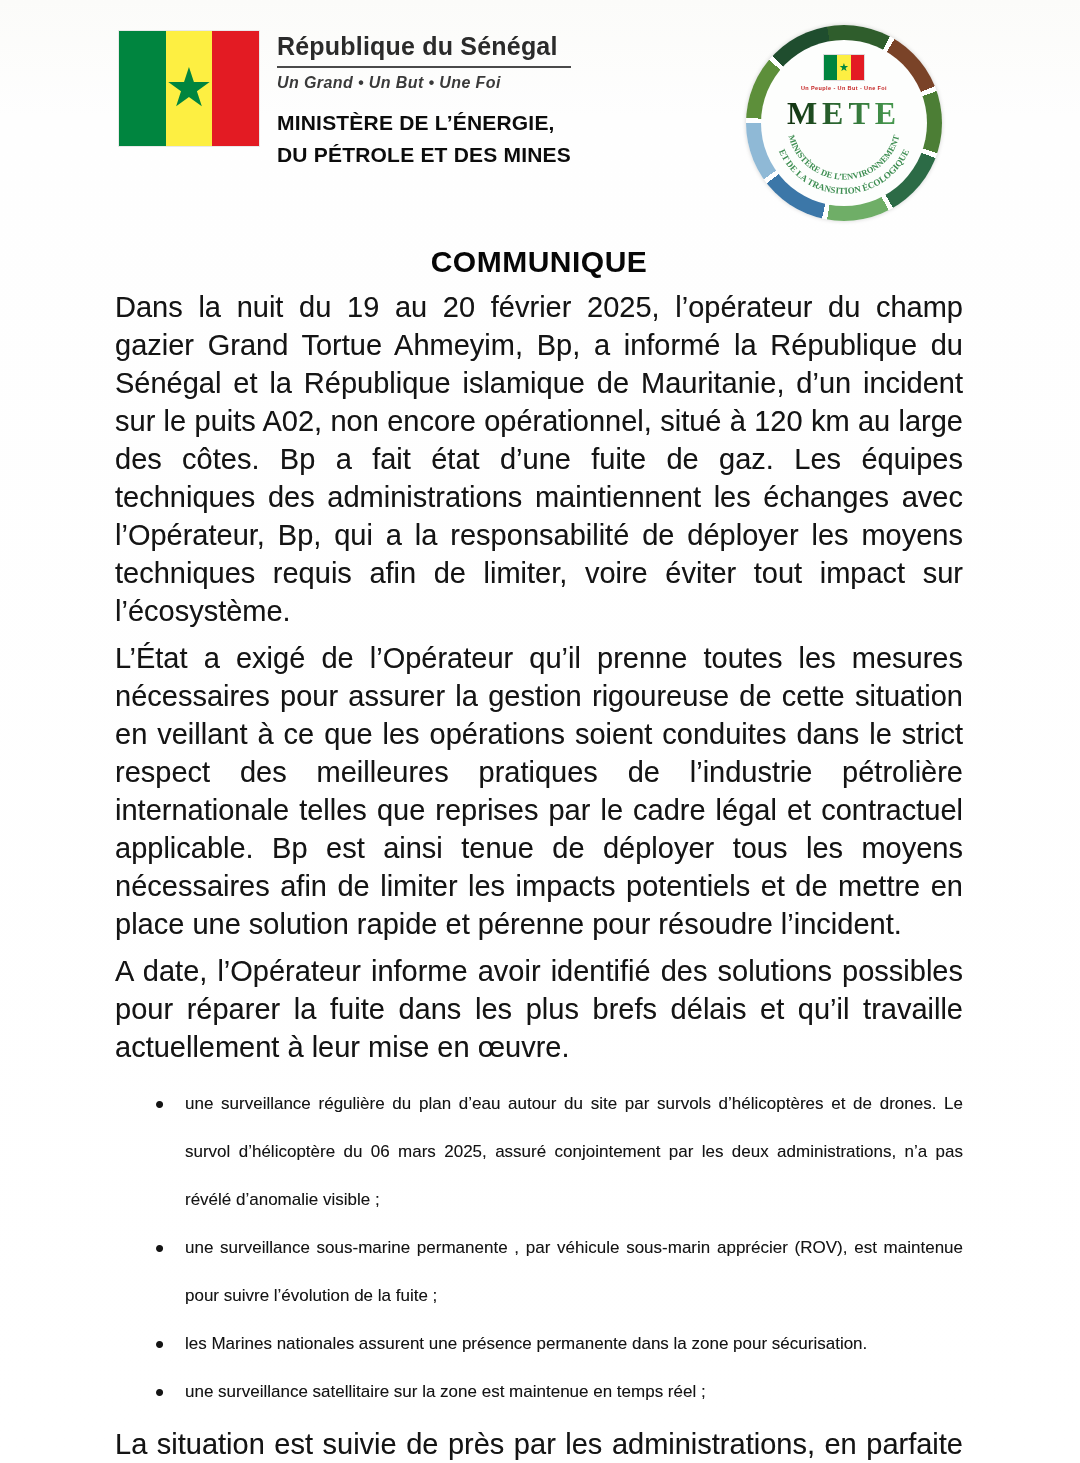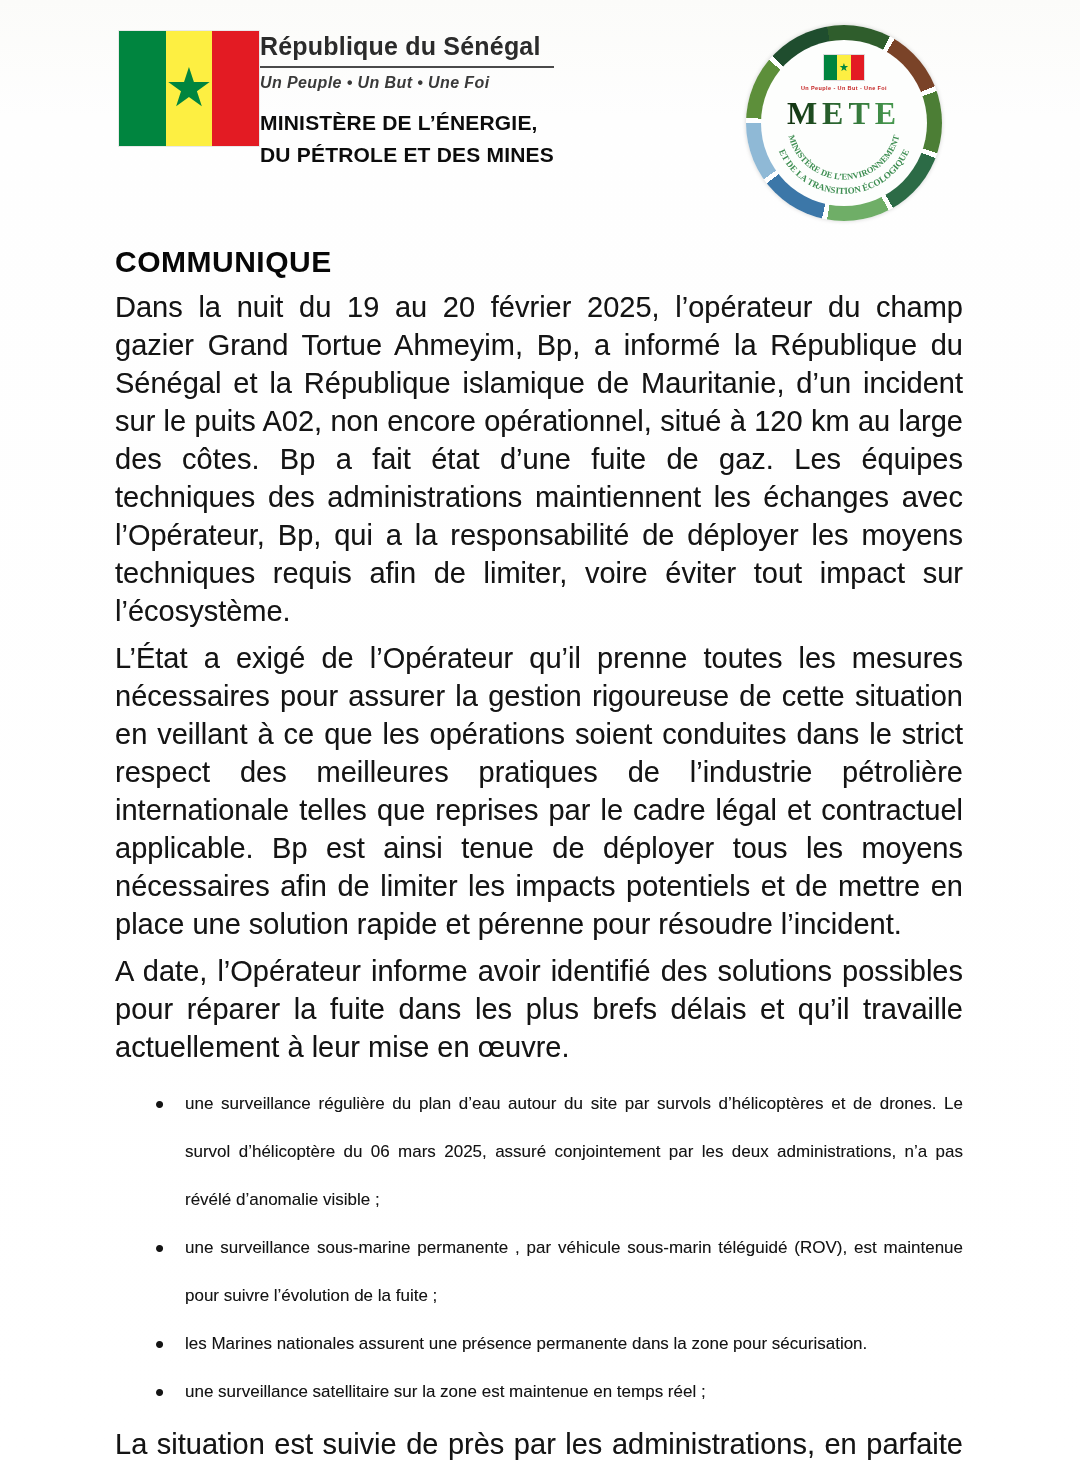--- a/index.html
+++ b/index.html
@@ -11,21 +11,21 @@
     color:#151515; overflow:hidden;
   }
   
   .header { display:flex; justify-content:space-between; align-items:flex-start;
             padding:30px 138px 0 118px; }
   .brand-left { display:flex; align-items:flex-start; }
   .flag { width:142px; height:117px; display:flex; border:1px solid #e9e9e9; }
   .flag .stripe { flex:1; position:relative; }
   .flag .star { position:absolute; left:50%; top:50%; transform:translate(-50%,-54%);
                 font-size:54px; line-height:1; }
-  .brand-text { padding-top:2px; }
+  .brand-text { margin-left:17px; padding-top:2px; }
   .republic { font-size:25px; font-weight:bold; color:#2b2b2b; letter-spacing:0.2px;
               border-bottom:2px solid #4a4a4a; padding-bottom:5px; }
   .motto { font-size:16px; font-style:italic; font-weight:bold; color:#3a3a3a;
            margin-top:6px; letter-spacing:0.4px; }
   .ministry { margin-top:15px; font-weight:bold; font-size:21px; line-height:1.5;
               color:#0c0c0c; letter-spacing:0.2px; }
   
   .seal { width:196px; height:196px; border-radius:50%; position:relative;
           margin-top:-5px; flex:0 0 auto;
           box-shadow:0 0 4px rgba(0,0,0,0.18);
@@ -52,21 +52,21 @@
                letter-spacing:5px; margin-top:4px; color:#1d5426; }
   @supports (-webkit-background-clip: text) {
     .seal-word { background:linear-gradient(90deg,#10300f 0%, #2d6a33 45%, #4a9e52 100%);
                  -webkit-background-clip:text; color:transparent; }
   }
   .seal-arcs { position:absolute; inset:0; width:196px; height:196px; }
   .seal-arcs textPath, .seal-arcs text {
       font-family:"Liberation Serif", serif; font-weight:bold; fill:#3e8e52; }
   
   .content { padding:0 117px 0 115px; }
-  .doc-title { text-align:left; font-size:30px; font-weight:bold; color:#070707;
+  .doc-title { text-align:center; font-size:30px; font-weight:bold; color:#070707;
                letter-spacing:0.5px; margin-top:24px; }
   .para { font-size:29px; line-height:38px; text-align:justify; margin-top:9px;
           color:#141414; text-shadow:0 0 0.5px rgba(20,20,20,0.35); }
   ul.bullets { list-style:none; margin-top:14px; padding-left:70px; }
   ul.bullets li { font-size:17px; line-height:48px; text-align:justify;
                   position:relative; color:#141414;
                   text-shadow:0 0 0.5px rgba(20,20,20,0.35); }
   ul.bullets li::before { content:"\2022"; position:absolute; left:-30px; top:0;
                   font-size:26px; }
 </style>
@@ -80,21 +80,21 @@
     <div class="brand-left">
       <div class="flag">
         <div class="stripe" style="background:#00853f"></div>
         <div class="stripe" style="background:#fdef42">
           <span class="star" style="color:#00853f">★</span>
         </div>
         <div class="stripe" style="background:#e31b23"></div>
       </div>
       <div class="brand-text">
         <div class="republic">République du Sénégal</div>
-        <div class="motto">Un Peuple  •  Un But  •  Une Foi</div>
+        <div class="motto">Un Grand  •  Un But  •  Une Foi</div>
         <div class="ministry">
           <div>MINISTÈRE DE L’ÉNERGIE,</div>
           <div>DU PÉTROLE ET DES MINES</div>
         </div>
       </div>
     </div>
 
     <div class="seal">
       <div class="seal-inner">
         <div class="seal-flag">
@@ -128,21 +128,21 @@
 
     <p class="para">Dans la nuit du 19 au 20 février 2025, l’opérateur du champ gazier Grand Tortue Ahmeyim, Bp, a informé la République du Sénégal et la République islamique de Mauritanie, d’un incident sur le puits A02, non encore opérationnel, situé à 120 km au large des côtes. Bp a fait état d’une fuite de gaz. Les équipes techniques des administrations maintiennent les échanges avec l’Opérateur, Bp, qui a la responsabilité de déployer les moyens techniques requis afin de limiter, voire éviter tout impact sur l’écosystème.</p>
 
     <p class="para">L’État a exigé de l’Opérateur qu’il prenne toutes les mesures nécessaires pour assurer la gestion rigoureuse de cette situation en veillant à ce que les opérations soient conduites dans le strict respect des meilleures pratiques de l’industrie pétrolière internationale telles que reprises par le cadre légal et contractuel applicable. Bp est ainsi tenue de déployer tous les moyens nécessaires afin de limiter les impacts potentiels et de mettre en place une solution rapide et pérenne pour résoudre l’incident.</p>
 
     <p class="para">A date, l’Opérateur informe avoir identifié des solutions possibles pour réparer la fuite dans les plus brefs délais et qu’il travaille actuellement à leur mise en œuvre.</p>
 
 
     <ul class="bullets">
       <li>une surveillance régulière du plan d’eau autour du site par survols d’hélicoptères et de drones. Le survol d’hélicoptère du 06 mars 2025, assuré conjointement par les deux administrations, n’a pas révélé d’anomalie visible ;</li>
-      <li>une surveillance sous-marine permanente , par véhicule sous-marin téléguidé (ROV), est maintenue pour suivre l’évolution de la fuite ;</li>
+      <li>une surveillance sous-marine permanente , par véhicule sous-marin apprécier (ROV), est maintenue pour suivre l’évolution de la fuite ;</li>
       <li>les Marines nationales assurent une présence permanente dans la zone pour sécurisation.</li>
       <li>une surveillance satellitaire sur la zone est maintenue en temps réel ;</li>
     </ul>
 
     <p class="para">La situation est suivie de près par les administrations, en parfaite coordination, conformément à leurs prérogatives respectives. Dans ce cadre, des éléments précis sont collectés pour, notamment, alimenter une communication institutionnelle transparente et claire de la situation.</p>
 
   </div>
 </div>
 
 </body></html>

